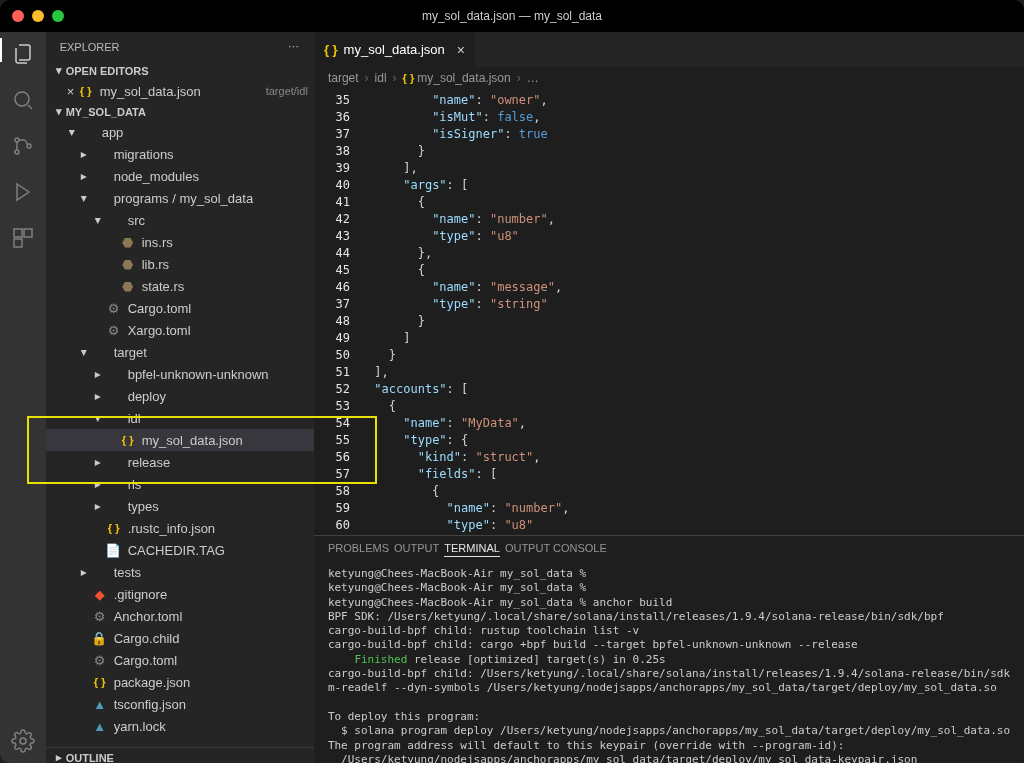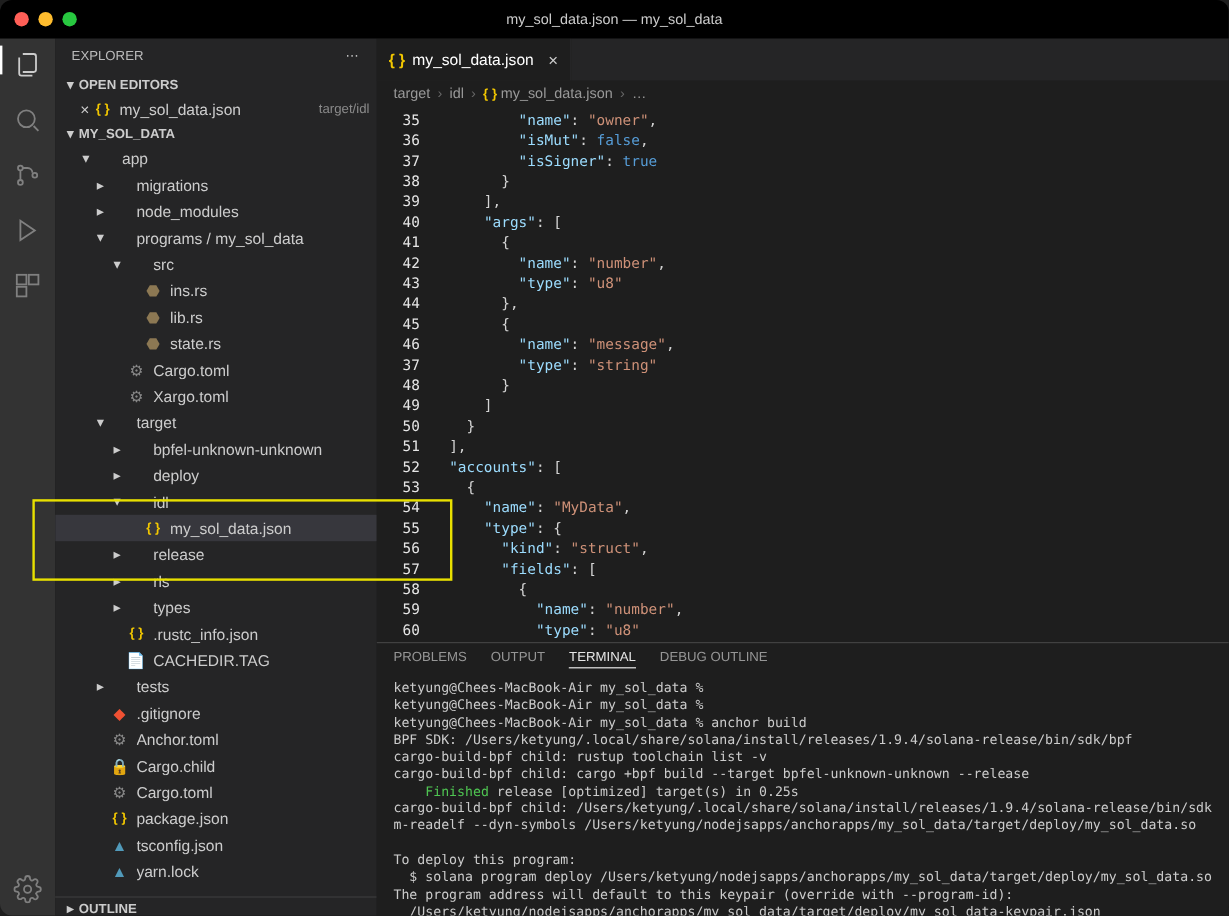--- a/index.html
+++ b/index.html
@@ -43,21 +43,21 @@
 .tab .close { color:#ccc; font-size:14px; margin-left:6px; }
 .breadcrumb { height:22px; display:flex; align-items:center; font-size:12px; color:#999; padding-left:14px; gap:6px; }
 .breadcrumb .sep{color:#666;}
 .code { flex:1; display:flex; font-family:Menlo,Monaco,Consolas,monospace; font-size:12px; overflow:hidden; }
 .gutter { width:46px; text-align:right; color:#e5e5e5; padding-top:4px; }
 .gutter div{height:17px; padding-right:10px;}
 .code-body { flex:1; padding-top:4px; white-space:pre; color:#d4d4d4; position:relative;}
 .code-body div{height:17px;}
 .s-key{color:#9cdcfe;} .s-str{color:#ce9178;} .s-t{color:#569cd6;} .s-f{color:#569cd6;}
 .panel { height:232px; background:#1e1e1e; border-top:1px solid #414141; display:flex; flex-direction:column; }
-.panel-tabs { display:flex; gap:20px; padding:6px 14px; font-size:11px; color:#969696; }
+.panel-tabs { display:flex; gap:5px; padding:6px 14px; font-size:11px; color:#969696; }
 .ptab{cursor:pointer;} .ptab.active{color:#e7e7e7; border-bottom:1px solid #e7e7e7; padding-bottom:2px;}
 .term { flex:1; font-family:Menlo,Monaco,Consolas,monospace; font-size:11px; color:#ccc; padding:4px 14px; white-space:pre; overflow:hidden; line-height:1.3;}
 .term .g{color:#4fc552;text-align:right;}
 .ic-json{color:#f2c700;font-weight:700;font-size:11px;}
 .ic-rust{color:#8c7853;}
 .ic-gear{color:#888;}
 .ic-blue{color:#519aba;}
 .ic-lock{color:#888;}
 .act-spacer{flex:1;}
 </style>
@@ -318,21 +318,21 @@
           <div>59</div>
           <div>60</div>
         </div>
       <div class="code-body" id="codebody"><div>          <span class="s-key">"name"</span>: <span class="s-str">"owner"</span>,</div><div>          <span class="s-key">"isMut"</span>: <span class="s-f">false</span>,</div><div>          <span class="s-key">"isSigner"</span>: <span class="s-t">true</span></div><div>        }</div><div>      ],</div><div>      <span class="s-key">"args"</span>: [</div><div>        {</div><div>          <span class="s-key">"name"</span>: <span class="s-str">"number"</span>,</div><div>          <span class="s-key">"type"</span>: <span class="s-str">"u8"</span></div><div>        },</div><div>        {</div><div>          <span class="s-key">"name"</span>: <span class="s-str">"message"</span>,</div><div>          <span class="s-key">"type"</span>: <span class="s-str">"string"</span></div><div>        }</div><div>      ]</div><div>    }</div><div>  ],</div><div>  <span class="s-key">"accounts"</span>: [</div><div>    {</div><div>      <span class="s-key">"name"</span>: <span class="s-str">"MyData"</span>,</div><div>      <span class="s-key">"type"</span>: {</div><div>        <span class="s-key">"kind"</span>: <span class="s-str">"struct"</span>,</div><div>        <span class="s-key">"fields"</span>: [</div><div>          {</div><div>            <span class="s-key">"name"</span>: <span class="s-str">"number"</span>,</div><div>            <span class="s-key">"type"</span>: <span class="s-str">"u8"</span></div></div>
     </div>
     <div class="panel">
       <div class="panel-tabs" id="paneltabs">
           <span class="ptab">PROBLEMS</span>
           <span class="ptab">OUTPUT</span>
           <span class="ptab active">TERMINAL</span>
-          <span class="ptab">DEBUG OUTLINE</span>
+          <span class="ptab">OUTPUT CONSOLE</span>
         </div>
       <div class="term" id="term">ketyung@Chees-MacBook-Air my_sol_data %
 ketyung@Chees-MacBook-Air my_sol_data %
 ketyung@Chees-MacBook-Air my_sol_data % anchor build
 BPF SDK: /Users/ketyung/.local/share/solana/install/releases/1.9.4/solana-release/bin/sdk/bpf
 cargo-build-bpf child: rustup toolchain list -v
 cargo-build-bpf child: cargo +bpf build --target bpfel-unknown-unknown --release
     <span class="g">Finished</span> release [optimized] target(s) in 0.25s
 cargo-build-bpf child: /Users/ketyung/.local/share/solana/install/releases/1.9.4/solana-release/bin/sdk
 m-readelf --dyn-symbols /Users/ketyung/nodejsapps/anchorapps/my_sol_data/target/deploy/my_sol_data.so

